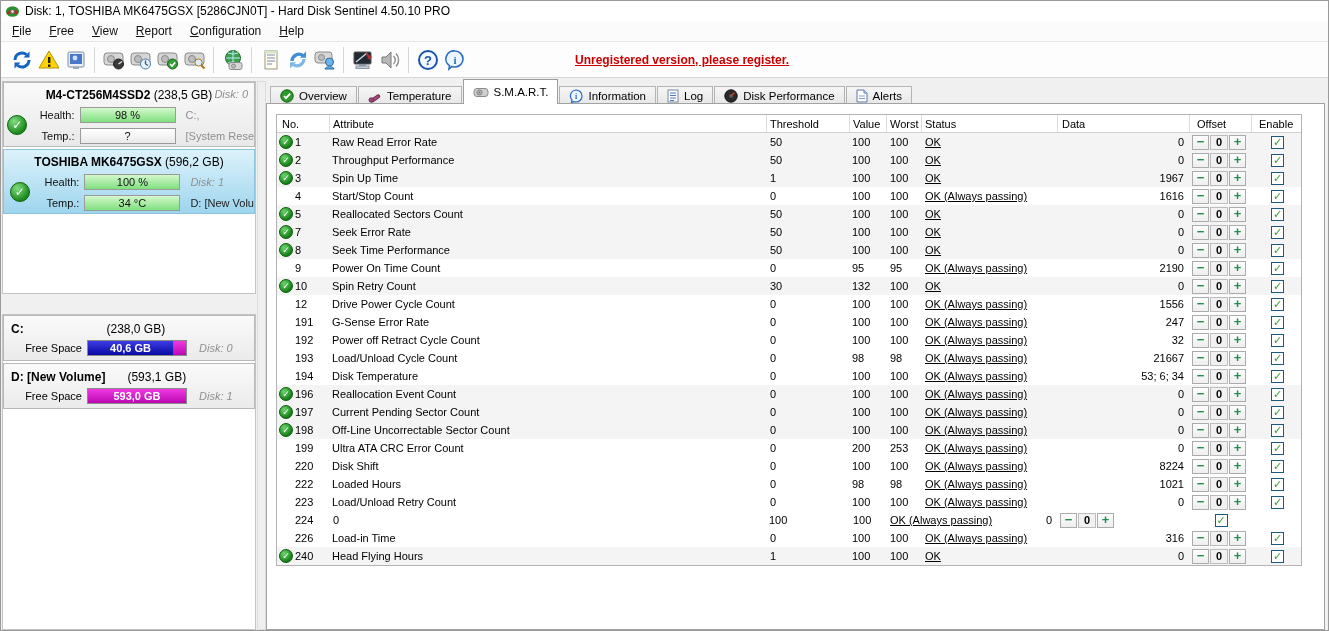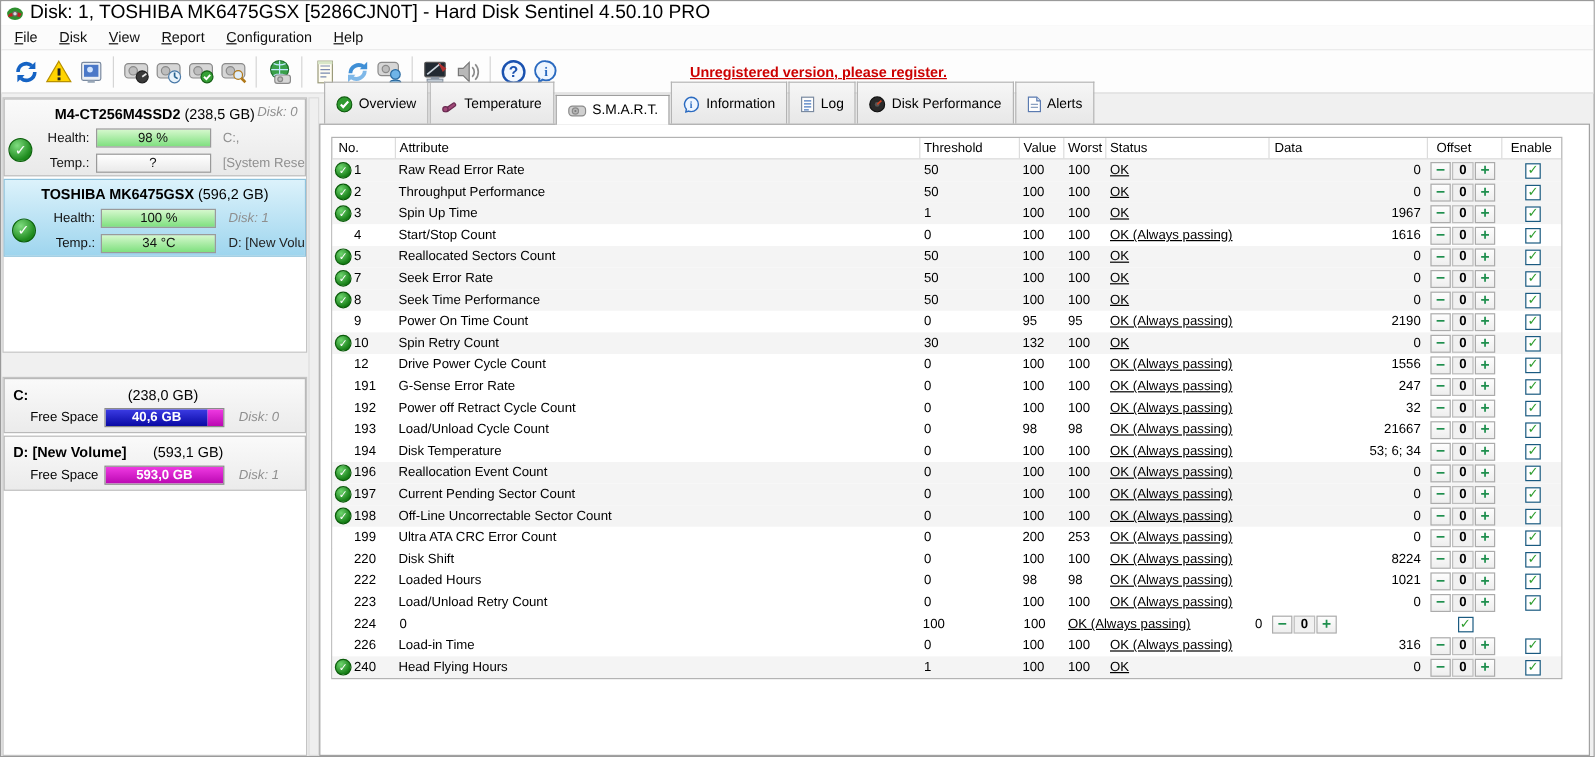--- a/index.html
+++ b/index.html
@@ -3,21 +3,21 @@
 <meta charset="utf-8">
 <style>
   * { margin:0; padding:0; box-sizing:border-box; }
   html,body { background:#cfcfcf; }
   body { font-family:"Liberation Sans","DejaVu Sans",sans-serif; }
   .window { position:relative; width:1329px; height:631px; background:#f0f0f0; overflow:hidden; border:1px solid #9a9a9a; }
 
   
   .titlebar { height:20px; background:#ffffff; display:flex; align-items:center; padding-left:4px; }
   .app-icon { width:15px; height:15px; margin-right:5px; flex:0 0 auto; }
-  .title-text { font-size:16px; color:#000; white-space:nowrap; }
+  .title-text { font-size:12px; color:#000; white-space:nowrap; }
 
   
   .menubar { height:21px; background:#fbfbfb; display:flex; align-items:center; padding-left:2px; border-bottom:1px solid #e6e6e6; }
   .menu-item { display:inline-block; font-size:12px; color:#111; padding:2px 9px; cursor:default; }
   .menu-item::first-letter { text-decoration:underline; }
 
   
   .toolbar { height:36px; background:#fdfdfd; display:flex; align-items:center; padding-left:4px; border-bottom:1px solid #d8d8d8; }
   .tb-group { display:flex; align-items:center; height:100%; padding:0 3px; }
   .tb-sep { width:1px; height:26px; background:#d5d5d5; margin:0 2px; }
@@ -59,21 +59,21 @@
   .pp-row { height:20px; display:flex; align-items:center; font-size:11px; }
   .pp-label { width:78px; text-align:right; margin-right:5px; }
   .pbar { width:100px; height:16px; border:1px solid #8a8a8a; display:flex; overflow:hidden; }
   .pseg-blue { background:linear-gradient(#3c3ce4,#0909a4); color:#fff; font-weight:bold; font-size:11px; display:flex; align-items:center; justify-content:center; }
   .pseg-mag { background:linear-gradient(#ef3ae2,#bb08b2); color:#fff; font-weight:bold; font-size:11px; display:flex; align-items:center; justify-content:center; }
   .pp-rt { margin-left:12px; font-size:11px; font-style:italic; color:#8f8f8f; }
 
   
   .main { flex:1; display:flex; flex-direction:column; padding-right:3px; }
   .tabbar { height:25px; display:flex; align-items:flex-end; padding-left:4px; }
-  .tab { height:36px; display:flex; align-items:center; gap:5px; padding:0 9px; font-size:11.5px; background:linear-gradient(#f6f6f6,#e7e7e7); border:1px solid #b4b4b4; border-bottom:none; margin-right:1px; cursor:default; }
+  .tab { height:18px; display:flex; align-items:center; gap:5px; padding:0 9px; font-size:11.5px; background:linear-gradient(#f6f6f6,#e7e7e7); border:1px solid #b4b4b4; border-bottom:none; margin-right:1px; cursor:default; }
   .tab.active { height:25px; background:#ffffff; position:relative; z-index:2; border-color:#9e9e9e; }
   .tab-panel { flex:1; background:#ffffff; border:1px solid #a2a2a2; margin-top:-1px; position:relative; z-index:1; padding:10px 0 0 9px; }
 
   
   .smart-table { width:1026px; border:1px solid #b3b3b3; background:#fff; font-size:11px; }
   .t-head, .t-row { display:grid; grid-template-columns:53px 437px 83px 37px 35px 136px 132px 62px 51px; align-items:center; }
   .t-head { height:18px; border-bottom:1px solid #d0d0d0; }
   .t-head > div { height:100%; display:flex; align-items:center; border-right:1px solid #dcdcdc; padding-left:3px; color:#000;text-align:right; }
   .t-head > div:last-child { border-right:none; }
   .t-head .h-no { padding-left:5px; }
@@ -106,21 +106,21 @@
     <svg class="app-icon" viewBox="0 0 16 16">
       <ellipse cx="8" cy="8" rx="7" ry="5.5" fill="#2e8f2e"></ellipse>
       <path d="M2 9c3-3 9-3 12-1l-2 3c-3-2-7-1-10 0z" fill="#c02020"></path>
       <circle cx="8" cy="8" r="2" fill="#dddddd" stroke="#666"></circle>
     </svg>
     <span class="title-text">Disk: 1, TOSHIBA MK6475GSX [5286CJN0T]  -  Hard Disk Sentinel 4.50.10 PRO</span>
   </div>
 
   <div class="menubar">
     <span class="menu-item">File</span>
-    <span class="menu-item">Disk</span>
+    <span class="menu-item">Free</span>
     <span class="menu-item">View</span>
     <span class="menu-item">Report</span>
     <span class="menu-item">Configuration</span>
     <span class="menu-item">Help</span>
   </div>
 
   <div class="toolbar">
     <div class="tb-group">
       <div class="tb-btn">
         <svg width="22" height="22" viewBox="0 0 22 22">

